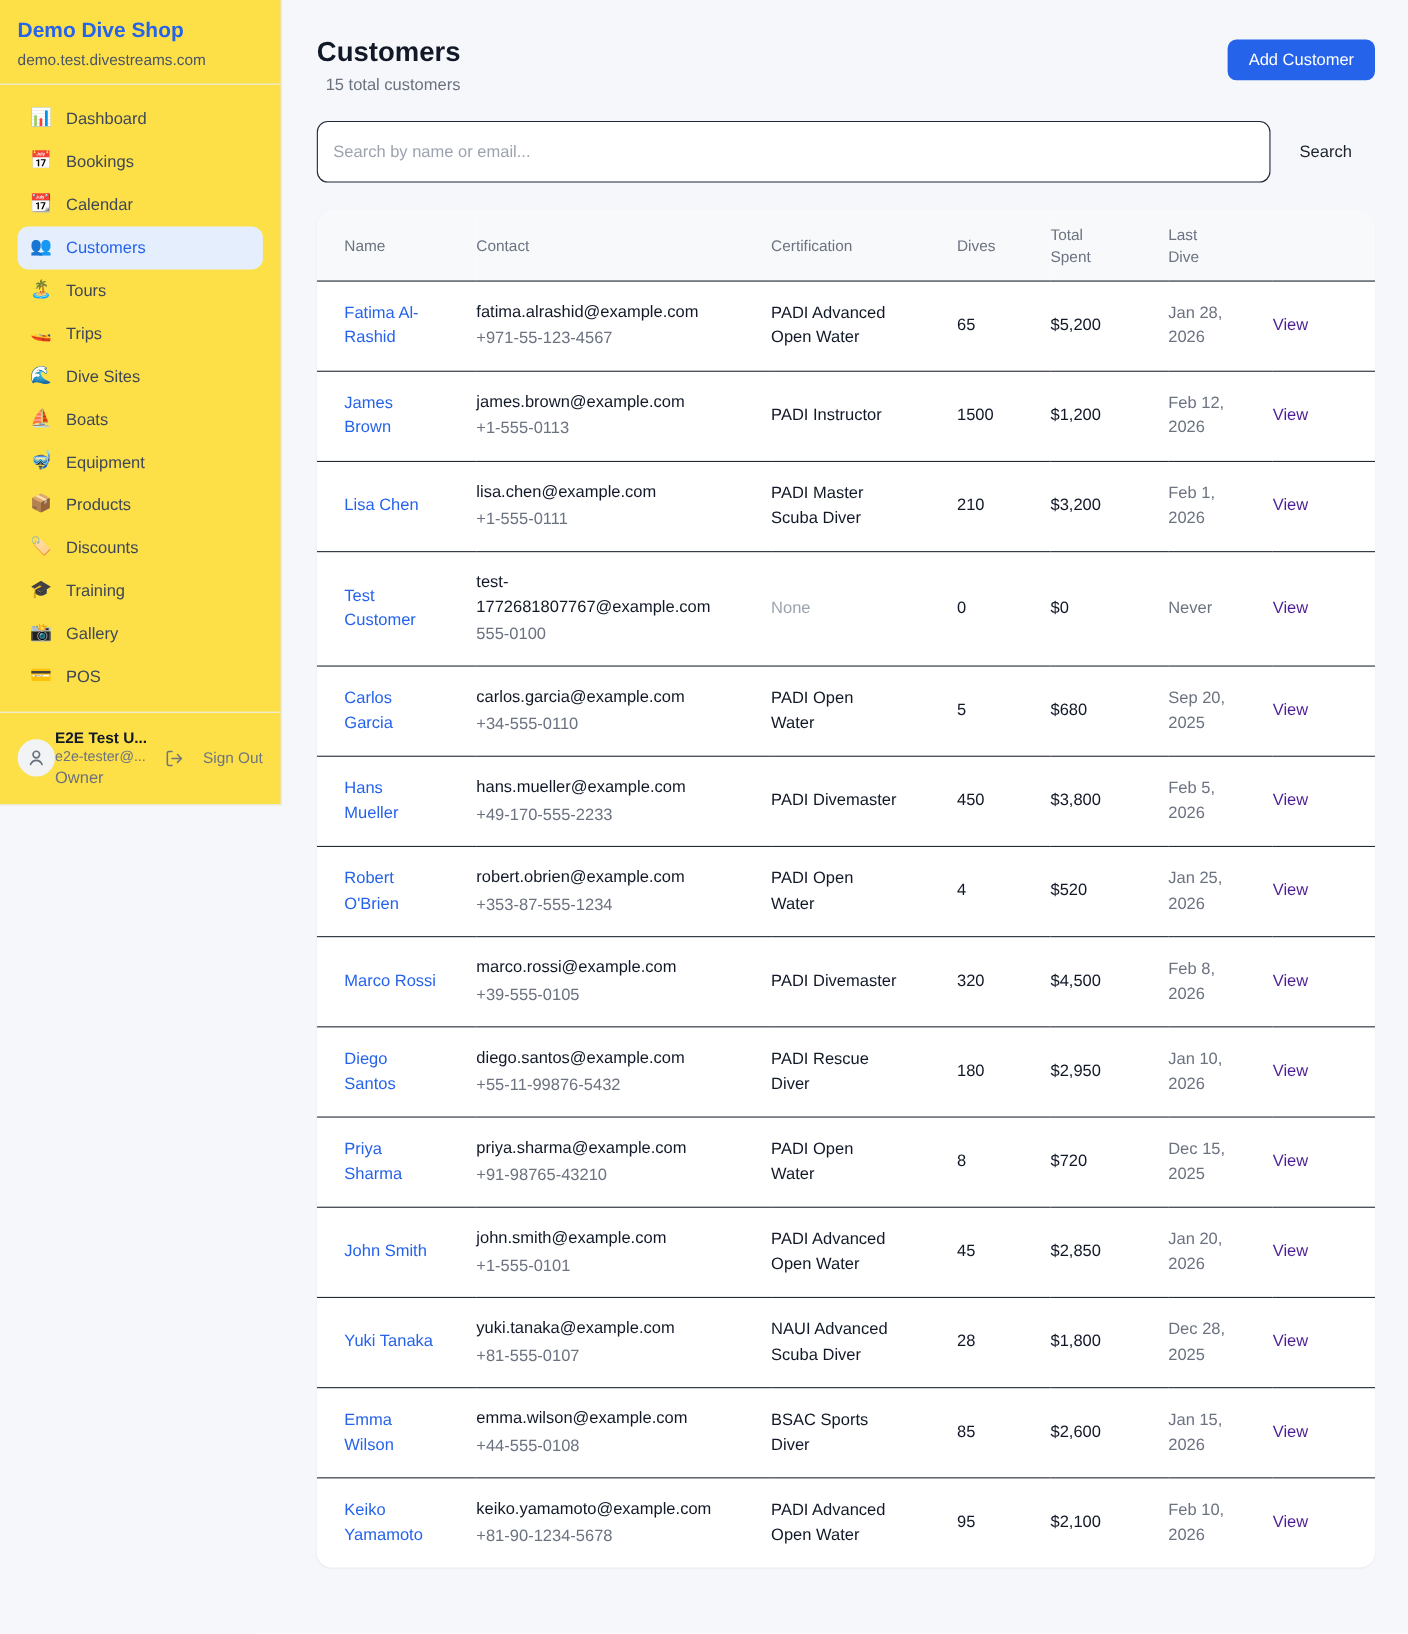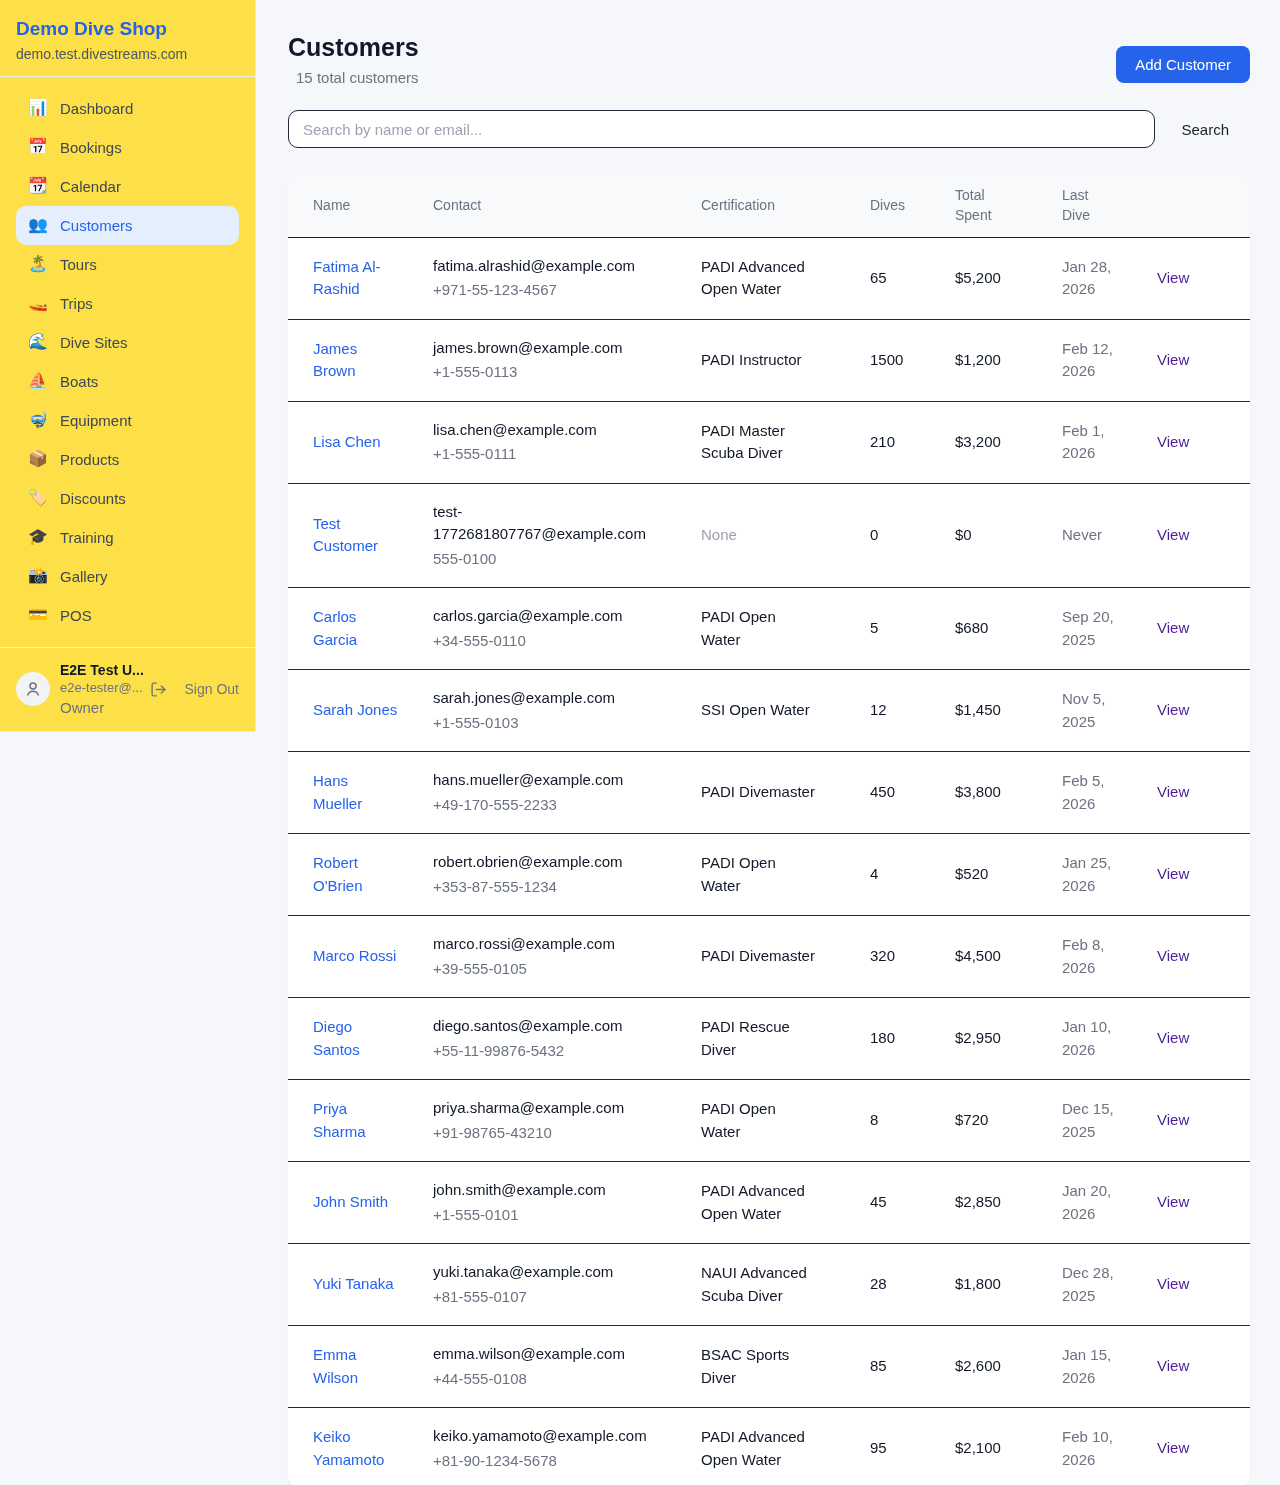--- a/index.html
+++ b/index.html
@@ -37,44 +37,44 @@
   .user-section {
     border-top: 1px solid #eceef2;
     padding: 13px 16px 13px 16px;
     display: flex; align-items: center;
   }
   .avatar {
     width: 34px; height: 34px; border-radius: 50%;
     background: #f1f3f5; display: flex; align-items: center; justify-content: center;
     flex: 0 0 34px;
   }
-  .user-info { margin-left: 10px; min-width: 0; }
+  .user-info { min-width: 0; }
   .user-name { font-size: 14px; font-weight: bold; color: #111827; line-height: 1.3; }
   .user-email { font-size: 13px; color: #6b7280; line-height: 1.4; }
   .user-role { font-size: 15px; color: #6b7280; line-height: 1.4; }
   .signout-btn {
     margin-left: auto; display: flex; align-items: center; gap: 18px;
     background: none; border: none; cursor: pointer;
     font-family: inherit; font-size: 14px; color: #6f7680; padding: 0;
   }
 
   
   .main { flex: 1; padding: 32px 30px 34px 32px; }
   .page-header { display: flex; align-items: flex-start; justify-content: space-between; }
   .page-title { font-size: 25px; font-weight: bold; color: #111827; line-height: 1.2; margin: 0; }
   .page-subtitle { font-size: 15px; color: #6b7280; margin: 7px 0 0 0; text-align: right; }
   .add-btn {
     background: #2563eb; color: #ffffff; border: none; cursor: pointer;
     font-family: inherit; font-size: 15px; font-weight: 500;
-    padding: 10px 19px; border-radius: 8px; margin-top: 14px;
+    padding: 10px 19px; border-radius: 8px; margin-top: 4px;
   }
 
   .search-row { display: flex; align-items: center; margin-top: 24px; }
   .search-input {
-    flex: 1; height: 38px; background: #ffffff;
+    flex: 1; height: 56px; background: #ffffff;
     border: 1px solid #1f2937; border-radius: 10px;
     padding: 0 14px; font-family: inherit; font-size: 15px; color: #111827;
   }
   .search-input::placeholder { color: #9ca3af; }
   .search-btn {
     background: none; border: none; cursor: pointer;
     font-family: inherit; font-size: 15px; color: #1a202c;
     padding: 0 21px 0 26px;
   }
 
@@ -309,32 +309,20 @@
       <div class="email">carlos.garcia@example.com</div>
       <div class="phone">+34-555-0110</div>
     </td>
     <td class="cell-cert"><span class="cert">PADI Open Water</span></td>
     <td><span class="num">5</span></td>
     <td><span class="num">$680</span></td>
     <td><span class="date">Sep 20, 2025</span></td>
     <td><a class="view-link">View</a></td>
   </tr>
 
-  <tr>
-    <td class="cell-name"><a class="name-link">Sarah Jones</a></td>
-    <td class="cell-contact">
-      <div class="email">sarah.jones@example.com</div>
-      <div class="phone">+1-555-0103</div>
-    </td>
-    <td class="cell-cert"><span class="cert">SSI Open Water</span></td>
-    <td><span class="num">12</span></td>
-    <td><span class="num">$1,450</span></td>
-    <td><span class="date">Nov 5, 2025</span></td>
-    <td><a class="view-link">View</a></td>
-  </tr>
 
   <tr>
     <td class="cell-name"><a class="name-link">Hans Mueller</a></td>
     <td class="cell-contact">
       <div class="email">hans.mueller@example.com</div>
       <div class="phone">+49-170-555-2233</div>
     </td>
     <td class="cell-cert"><span class="cert">PADI Divemaster</span></td>
     <td><span class="num">450</span></td>
     <td><span class="num">$3,800</span></td>

